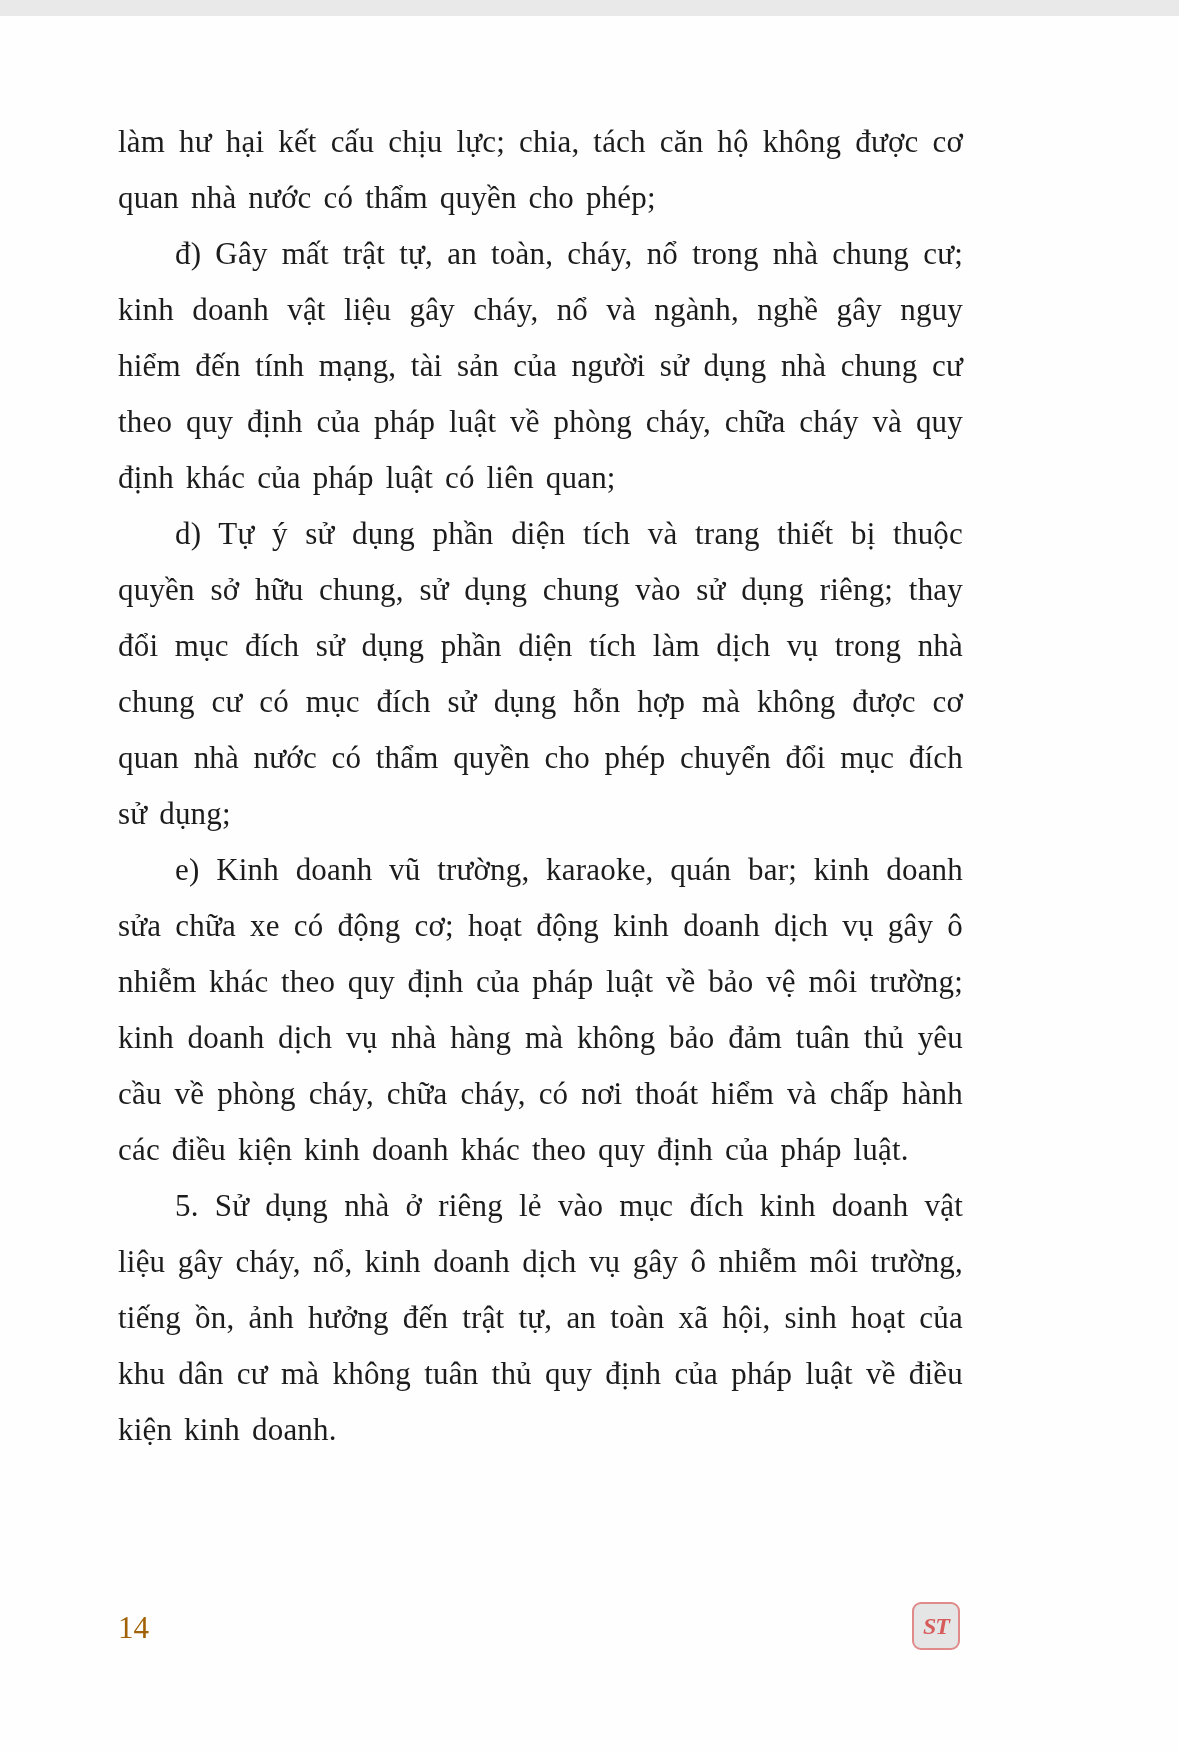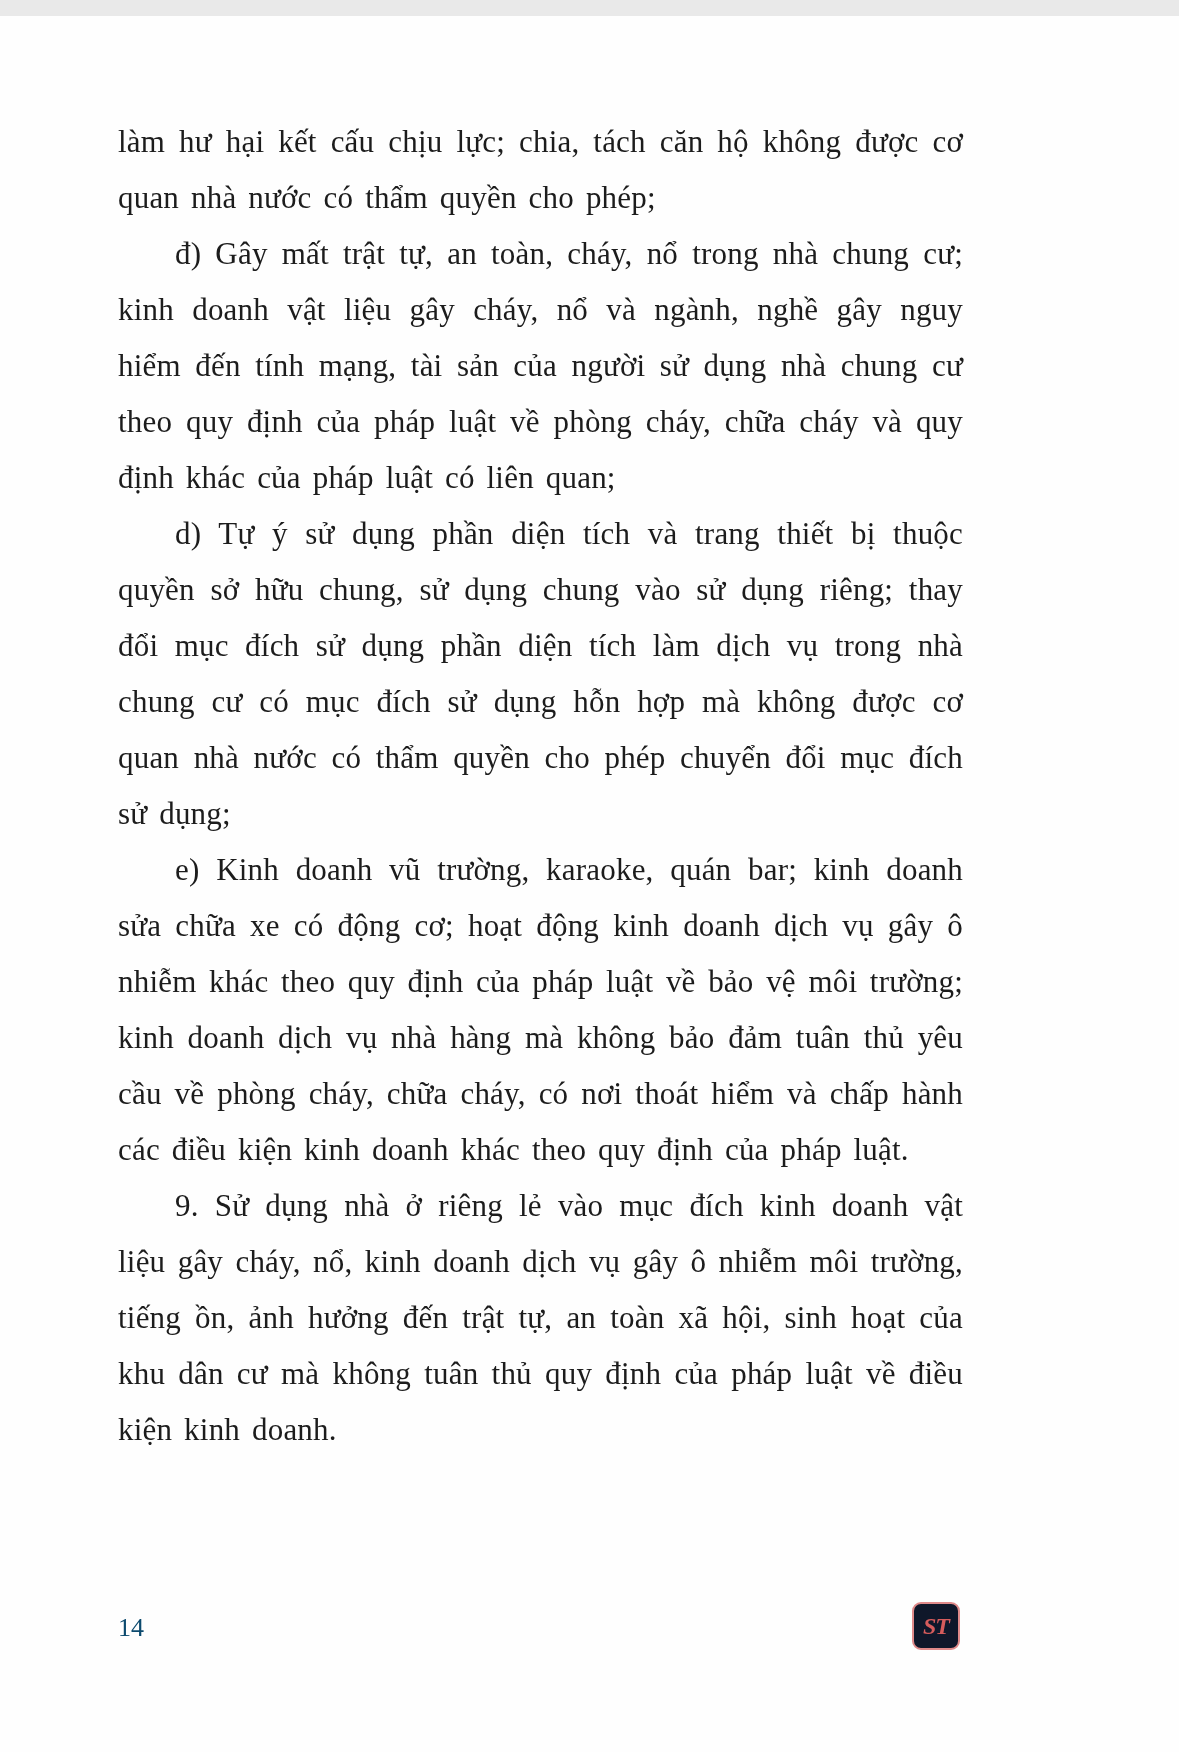--- a/index.html
+++ b/index.html
@@ -33,58 +33,58 @@
     letter-spacing: 0.2px;
     word-spacing: 4px;
   }
   .content p.indent {
     text-indent: 57px;
   }
   .page-number {
     position: absolute;
     left: 118px;
     top: 1588px;
-    font-size: 26px;
+    font-size: 31px;
     line-height: 48px;
-    color: #0c4a6e;
+    color: #a16207;
   }
   .publisher-logo {
     position: absolute;
     left: 912px;
     top: 1586px;
     width: 48px;
     height: 48px;
     border: 2px solid #e08a8a;
     border-radius: 9px;
     box-sizing: border-box;
     display: flex;
     align-items: center;
     justify-content: center;
-    background: #0f172a;
+    background: #e5e5e5;
   }
   .publisher-logo span {
     font-family: "Liberation Serif", "DejaVu Serif", serif;
     font-style: italic;
     font-weight: bold;
     font-size: 24px;
     color: #d65c5c;
     letter-spacing: -1px;
   }
 </style>
 </head>
 <body>
 
 <div class="page">
 
   <div class="content">
     <p>làm hư hại kết cấu chịu lực; chia, tách căn hộ không được cơ quan nhà nước có thẩm quyền cho phép;</p>
     <p class="indent">đ) Gây mất trật tự, an toàn, cháy, nổ trong nhà chung cư; kinh doanh vật liệu gây cháy, nổ và ngành, nghề gây nguy hiểm đến tính mạng, tài sản của người sử dụng nhà chung cư theo quy định của pháp luật về phòng cháy, chữa cháy và quy định khác của pháp luật có liên quan;</p>
     <p class="indent">d) Tự ý sử dụng phần diện tích và trang thiết bị thuộc quyền sở hữu chung, sử dụng chung vào sử dụng riêng; thay đổi mục đích sử dụng phần diện tích làm dịch vụ trong nhà chung cư có mục đích sử dụng hỗn hợp mà không được cơ quan nhà nước có thẩm quyền cho phép chuyển đổi mục đích sử dụng;</p>
     <p class="indent">e) Kinh doanh vũ trường, karaoke, quán bar; kinh doanh sửa chữa xe có động cơ; hoạt động kinh doanh dịch vụ gây ô nhiễm khác theo quy định của pháp luật về bảo vệ môi trường; kinh doanh dịch vụ nhà hàng mà không bảo đảm tuân thủ yêu cầu về phòng cháy, chữa cháy, có nơi thoát hiểm và chấp hành các điều kiện kinh doanh khác theo quy định của pháp luật.</p>
-    <p class="indent">9. Sử dụng nhà ở riêng lẻ vào mục đích kinh doanh vật liệu gây cháy, nổ, kinh doanh dịch vụ gây ô nhiễm môi trường, tiếng ồn, ảnh hưởng đến trật tự, an toàn xã hội, sinh hoạt của khu dân cư mà không tuân thủ quy định của pháp luật về điều kiện kinh doanh.</p>
+    <p class="indent">5. Sử dụng nhà ở riêng lẻ vào mục đích kinh doanh vật liệu gây cháy, nổ, kinh doanh dịch vụ gây ô nhiễm môi trường, tiếng ồn, ảnh hưởng đến trật tự, an toàn xã hội, sinh hoạt của khu dân cư mà không tuân thủ quy định của pháp luật về điều kiện kinh doanh.</p>
   </div>
 
   <div class="page-number">14</div>
 
   <div class="publisher-logo">
     <span>ST</span>
   </div>
 
 </div>
 

